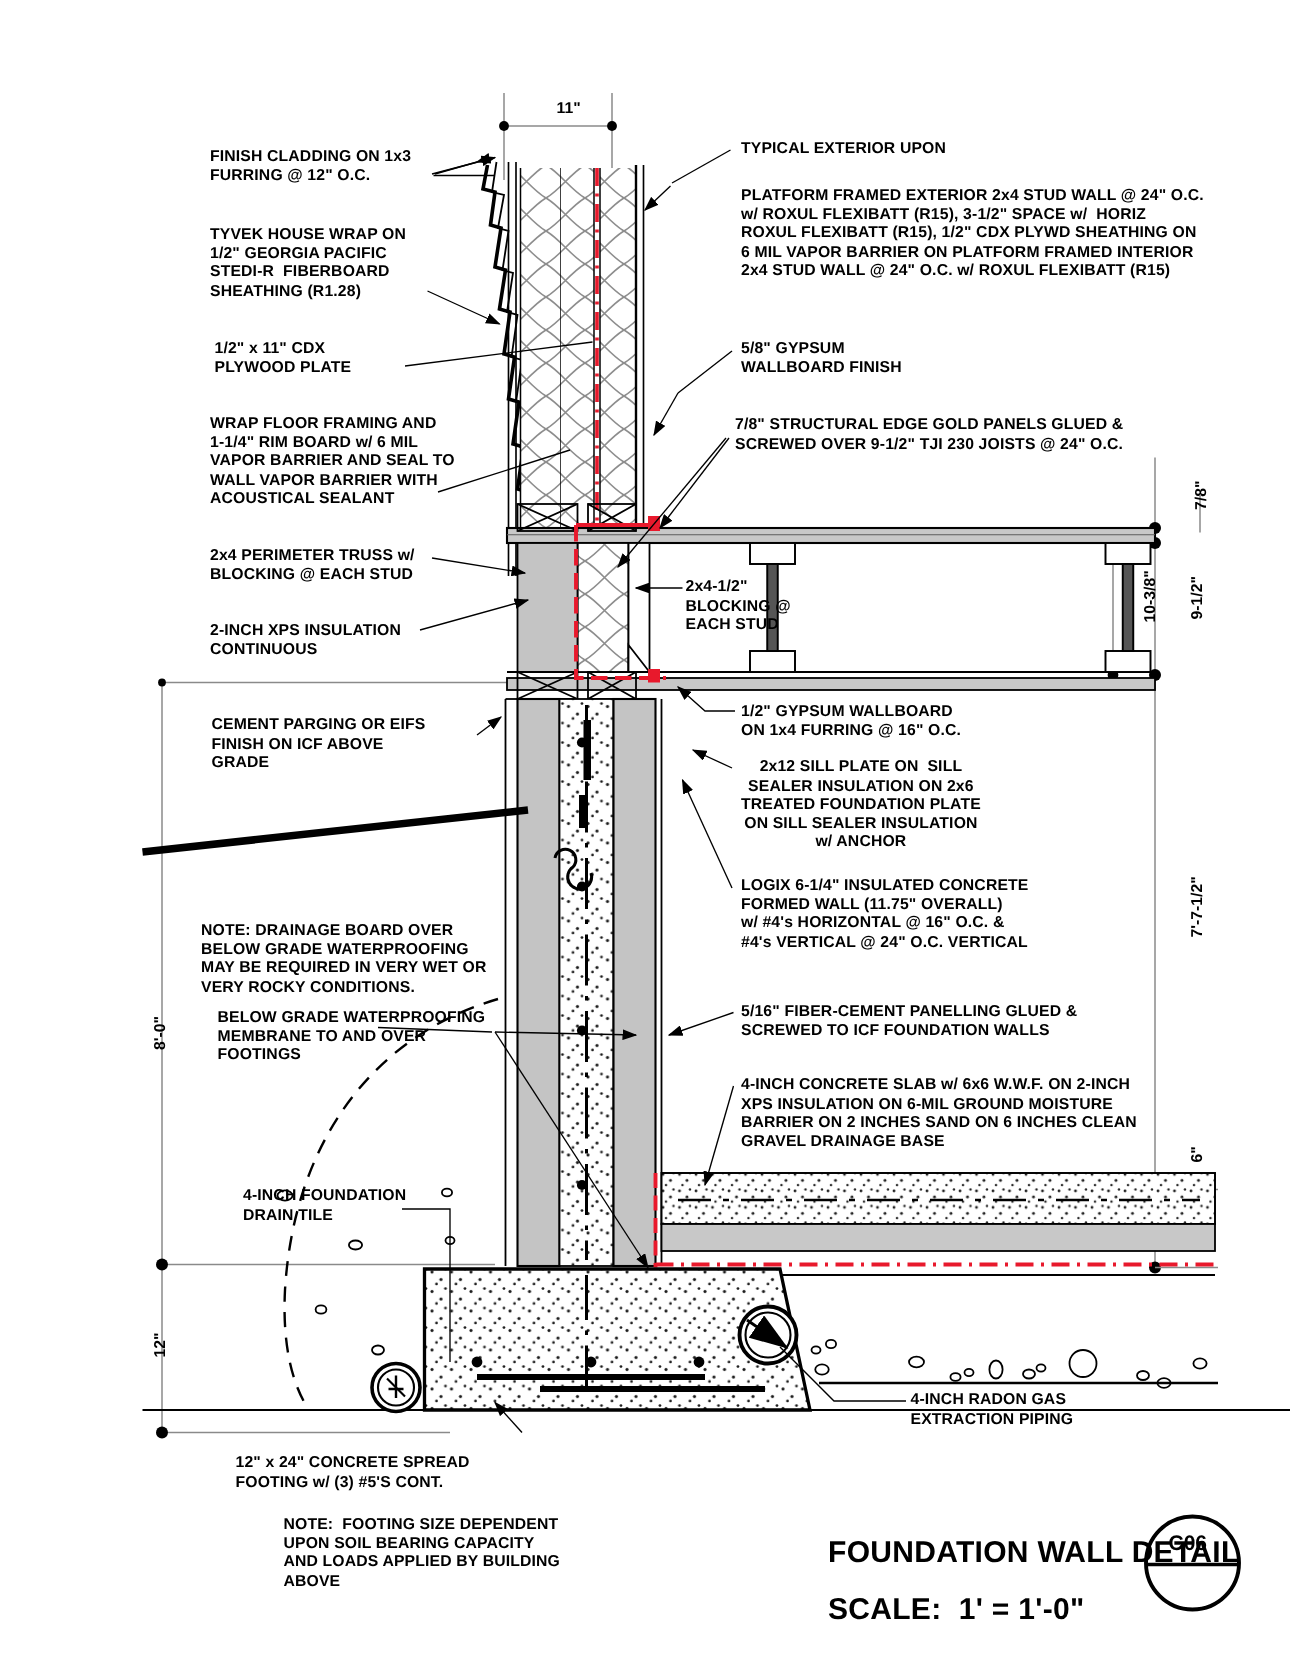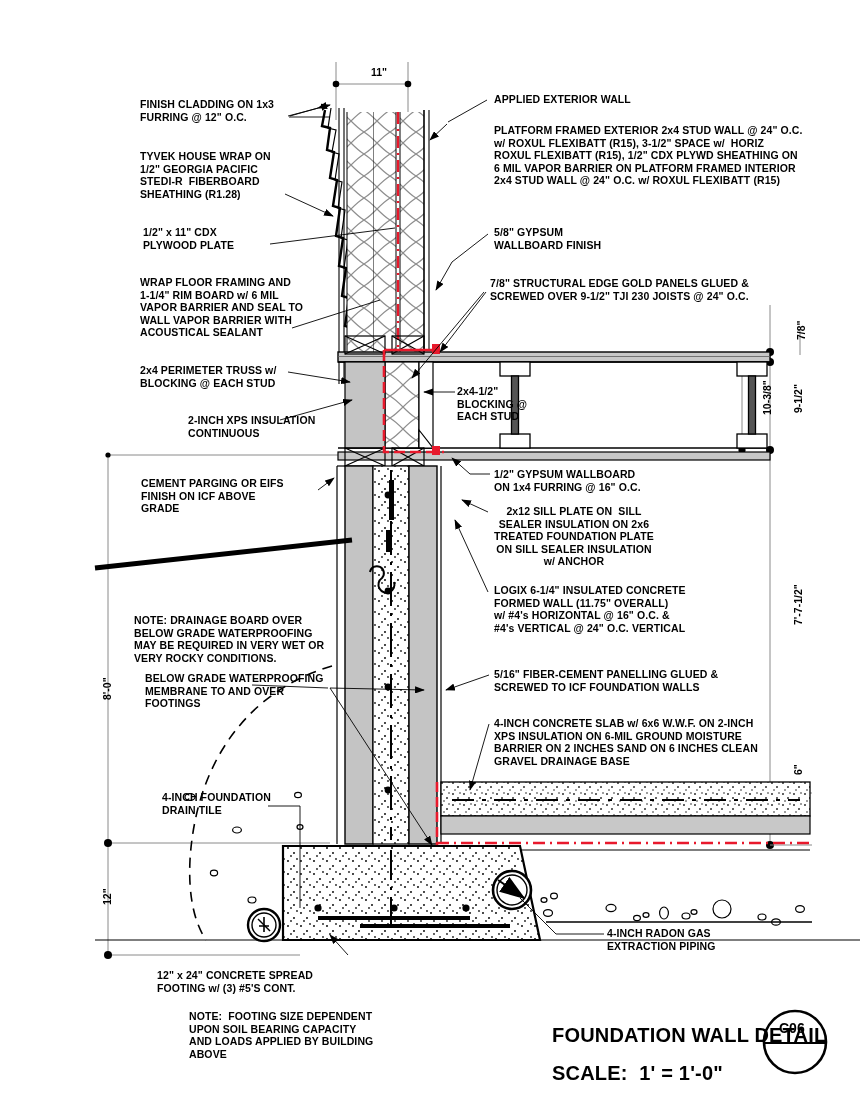--- a/index.html
+++ b/index.html
@@ -304,21 +304,21 @@
 SHEATHING (R1.28)</div>
       <div class="lbl" style="left: 143px; top: 226px;">1/2" x 11" CDX
 PLYWOOD PLATE</div>
       <div class="lbl" style="left: 140px; top: 276px;">WRAP FLOOR FRAMING AND
 1-1/4" RIM BOARD w/ 6 MIL
 VAPOR BARRIER AND SEAL TO
 WALL VAPOR BARRIER WITH
 ACOUSTICAL SEALANT</div>
       <div class="lbl" style="left: 140px; top: 364px;">2x4 PERIMETER TRUSS w/
 BLOCKING @ EACH STUD</div>
-      <div class="lbl" style="left: 140px; top: 414px; margin-left: 48px;">2-INCH XPS INSULATION
+      <div class="lbl" style="left: 140px; top: 414px;">2-INCH XPS INSULATION
 CONTINUOUS</div>
       <div class="lbl" style="left: 141px; top: 477px;">CEMENT PARGING OR EIFS
 FINISH ON ICF ABOVE
 GRADE</div>
       <div class="lbl" style="left: 134px; top: 588px; margin-top: 26px;">NOTE: DRAINAGE BOARD OVER
 BELOW GRADE WATERPROOFING
 MAY BE REQUIRED IN VERY WET OR
 VERY ROCKY CONDITIONS.</div>
       <div class="lbl" style="left: 145px; top: 672px;">BELOW GRADE WATERPROOFING
 MEMBRANE TO AND OVER
@@ -326,21 +326,21 @@
       <div class="lbl" style="left: 162px; top: 791px;">4-INCH FOUNDATION
 DRAIN TILE</div>
       <div class="lbl" style="left: 157px; top: 969px;">12" x 24" CONCRETE SPREAD
 FOOTING w/ (3) #5'S CONT.</div>
       <div class="lbl" style="left: 157px; top: 1010px; margin-left: 32px;">NOTE:  FOOTING SIZE DEPENDENT
 UPON SOIL BEARING CAPACITY
 AND LOADS APPLIED BY BUILDING
 ABOVE</div>
     </div>
 <div id="right-label-layer">
-      <div class="lbl" style="left: 494px; top: 93px;">APPLIED EXTERIOR WALL</div>
+      <div class="lbl" style="left: 494px; top: 93px;">TYPICAL EXTERIOR UPON</div>
       <div class="lbl" style="left: 494px; top: 124px;">PLATFORM FRAMED EXTERIOR 2x4 STUD WALL @ 24" O.C.
 w/ ROXUL FLEXIBATT (R15), 3-1/2" SPACE w/  HORIZ
 ROXUL FLEXIBATT (R15), 1/2" CDX PLYWD SHEATHING ON
 6 MIL VAPOR BARRIER ON PLATFORM FRAMED INTERIOR
 2x4 STUD WALL @ 24" O.C. w/ ROXUL FLEXIBATT (R15)</div>
       <div class="lbl" style="left: 494px; top: 226px;">5/8" GYPSUM
 WALLBOARD FINISH</div>
       <div class="lbl" style="left: 490px; top: 277px;">7/8" STRUCTURAL EDGE GOLD PANELS GLUED &amp;
 SCREWED OVER 9-1/2" TJI 230 JOISTS @ 24" O.C.</div>
       <div class="lbl" style="left: 457px; top: 385px;">2x4-1/2"

